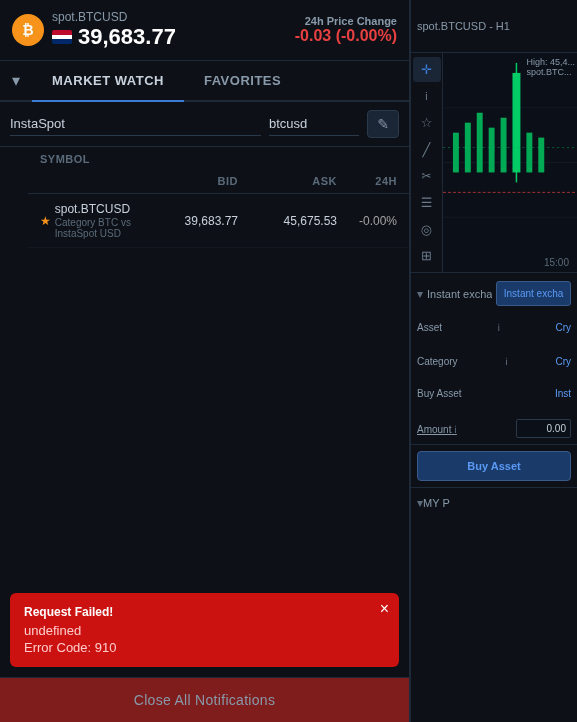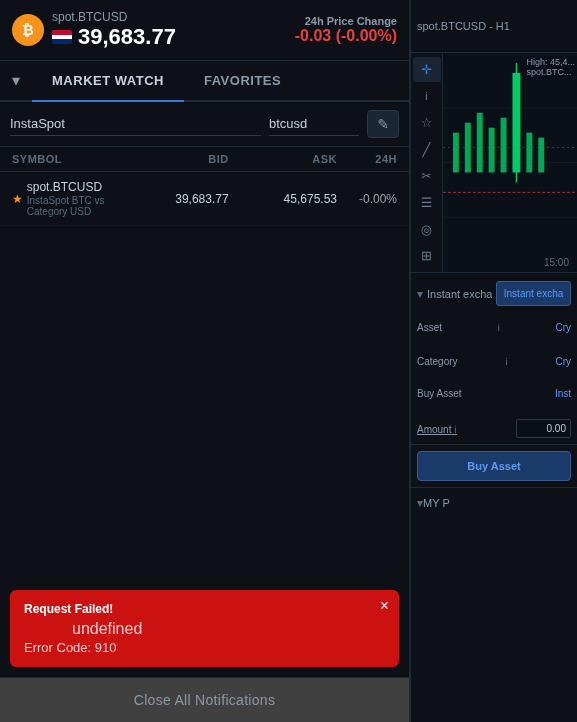--- a/index.html
+++ b/index.html
@@ -152,35 +152,36 @@
       display: flex;
       align-items: center;
       justify-content: center;
       color: #8899aa;
       font-size: 14px;
     }
 
     
     .market-table {
       width: 100%;
+      padding-left: 28px;
     }
     .table-header {
       display: grid;
       grid-template-columns: 1fr 1fr 1fr 60px;
       padding: 6px 12px;
       background: #0d1117;
       border-bottom: 1px solid #1e2a38;
     }
     .table-header-cell {
       font-size: 11px;
       font-weight: 600;
       color: #5a6a7a;
       letter-spacing: 0.5px;
     }
-    .table-header-cell:not(:first-child) { text-align: right; }
+    .table-header-cell:not(:first-child) { text-align: right; margin-top: 22px; }
 
     .table-row {
       display: grid;
       grid-template-columns: 1fr 1fr 1fr 60px;
       padding: 8px 12px;
       border-bottom: 1px solid #111820;
       cursor: pointer;
     }
     .table-cell {
       font-size: 12px;
@@ -216,24 +217,23 @@
       padding: 12px 14px;
       position: relative;
     }
     .error-title {
       font-size: 12px;
       font-weight: bold;
       color: #ffffff;
       margin-bottom: 4px;
     }
     .error-subtitle {
-      font-size: 16px;
+      font-size: 13px;
       color: #ffcccc;
       margin-bottom: 2px;
-      margin-left: 48px;
     }
     .error-code {
       font-size: 13px;
       color: #ffcccc;
     }
     .close-btn {
       position: absolute;
       top: 8px;
       right: 10px;
       color: #ffffff;
@@ -241,21 +241,21 @@
       cursor: pointer;
       line-height: 1;
       background: none;
       border: none;
     }
 
     
     .close-all-btn {
       width: 100%;
       padding: 14px;
-      background: #404040;
+      background: #7f1d1d;
       border: none;
       border-top: 1px solid #1e2a38;
       color: #8899aa;
       font-size: 14px;
       cursor: pointer;
       text-align: center;
       letter-spacing: 0.3px;
     }
 
     
@@ -502,21 +502,21 @@
       <div class="table-header-cell">SYMBOL</div>
       <div class="table-header-cell">BID</div>
       <div class="table-header-cell">ASK</div>
       <div class="table-header-cell">24H</div>
     </div>
     <div class="table-row">
       <div class="table-cell symbol-cell">
         <span class="star-icon">★</span>
         <div class="symbol-col">
           <span class="symbol-name">spot.BTCUSD</span>
-          <span class="symbol-desc">InstaSpot BTC vs Category USD</span>
+          <span class="symbol-desc">Category BTC vs InstaSpot USD</span>
         </div>
       </div>
       <div class="table-cell" style="text-align:right;align-self:center;">39,683.77</div>
       <div class="table-cell" style="text-align:right;align-self:center;">45,675.53</div>
       <div class="table-cell change-negative" style="align-self:center;">-0.00%</div>
     </div>
   </div>
 
   <div class="table-body-spacer"></div>
 

